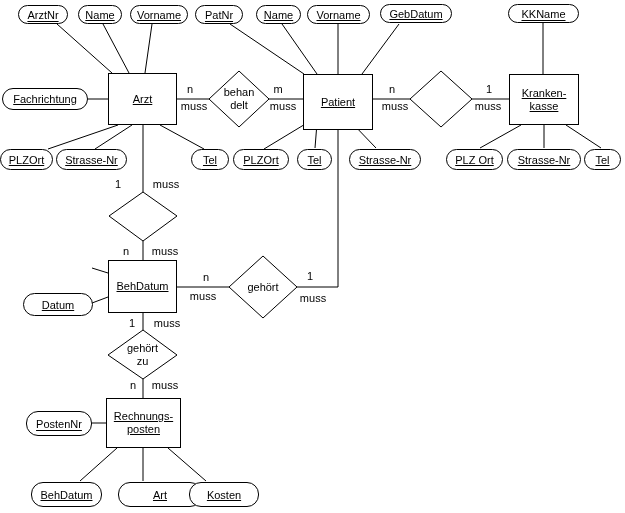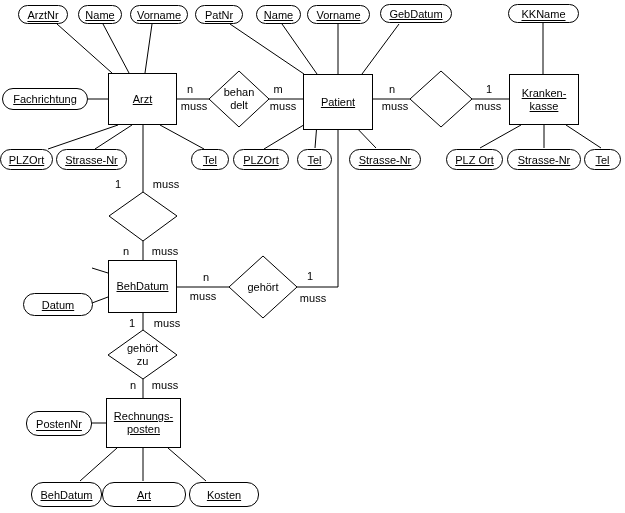--- a/index.html
+++ b/index.html
@@ -128,21 +128,21 @@
 
   <div class="att key" style="left:508px;top:4px;width:71px;height:19px">KKName</div>
   <div class="att" style="left:446px;top:149px;width:57px;height:21px">PLZ Ort</div>
   <div class="att" style="left:507px;top:149px;width:74px;height:21px">Strasse-Nr</div>
   <div class="att" style="left:584px;top:149px;width:37px;height:21px">Tel</div>
 
   <div class="att" style="left:23px;top:293px;width:70px;height:23px">Datum</div>
 
   <div class="att key" style="left:26px;top:411px;width:66px;height:25px">PostenNr</div>
   <div class="att" style="left:31px;top:482px;width:71px;height:25px">BehDatum</div>
-  <div class="att" style="left:102px;top:482px;width:84px;height:25px">Art</div>
+  <div class="att" style="left:118px;top:482px;width:84px;height:25px">Art</div>
   <div class="att" style="left:189px;top:482px;width:70px;height:25px">Kosten</div>
 
   <span class="card" style="left:182px;top:83px;width:16px">n</span>
   <span class="card" style="left:178px;top:100px;width:32px">muss</span>
   <span class="card" style="left:270px;top:83px;width:16px">m</span>
   <span class="card" style="left:267px;top:100px;width:32px">muss</span>
   <span class="card" style="left:384px;top:83px;width:16px">n</span>
   <span class="card" style="left:379px;top:100px;width:32px">muss</span>
   <span class="card" style="left:481px;top:83px;width:16px">1</span>
   <span class="card" style="left:472px;top:100px;width:32px">muss</span>

